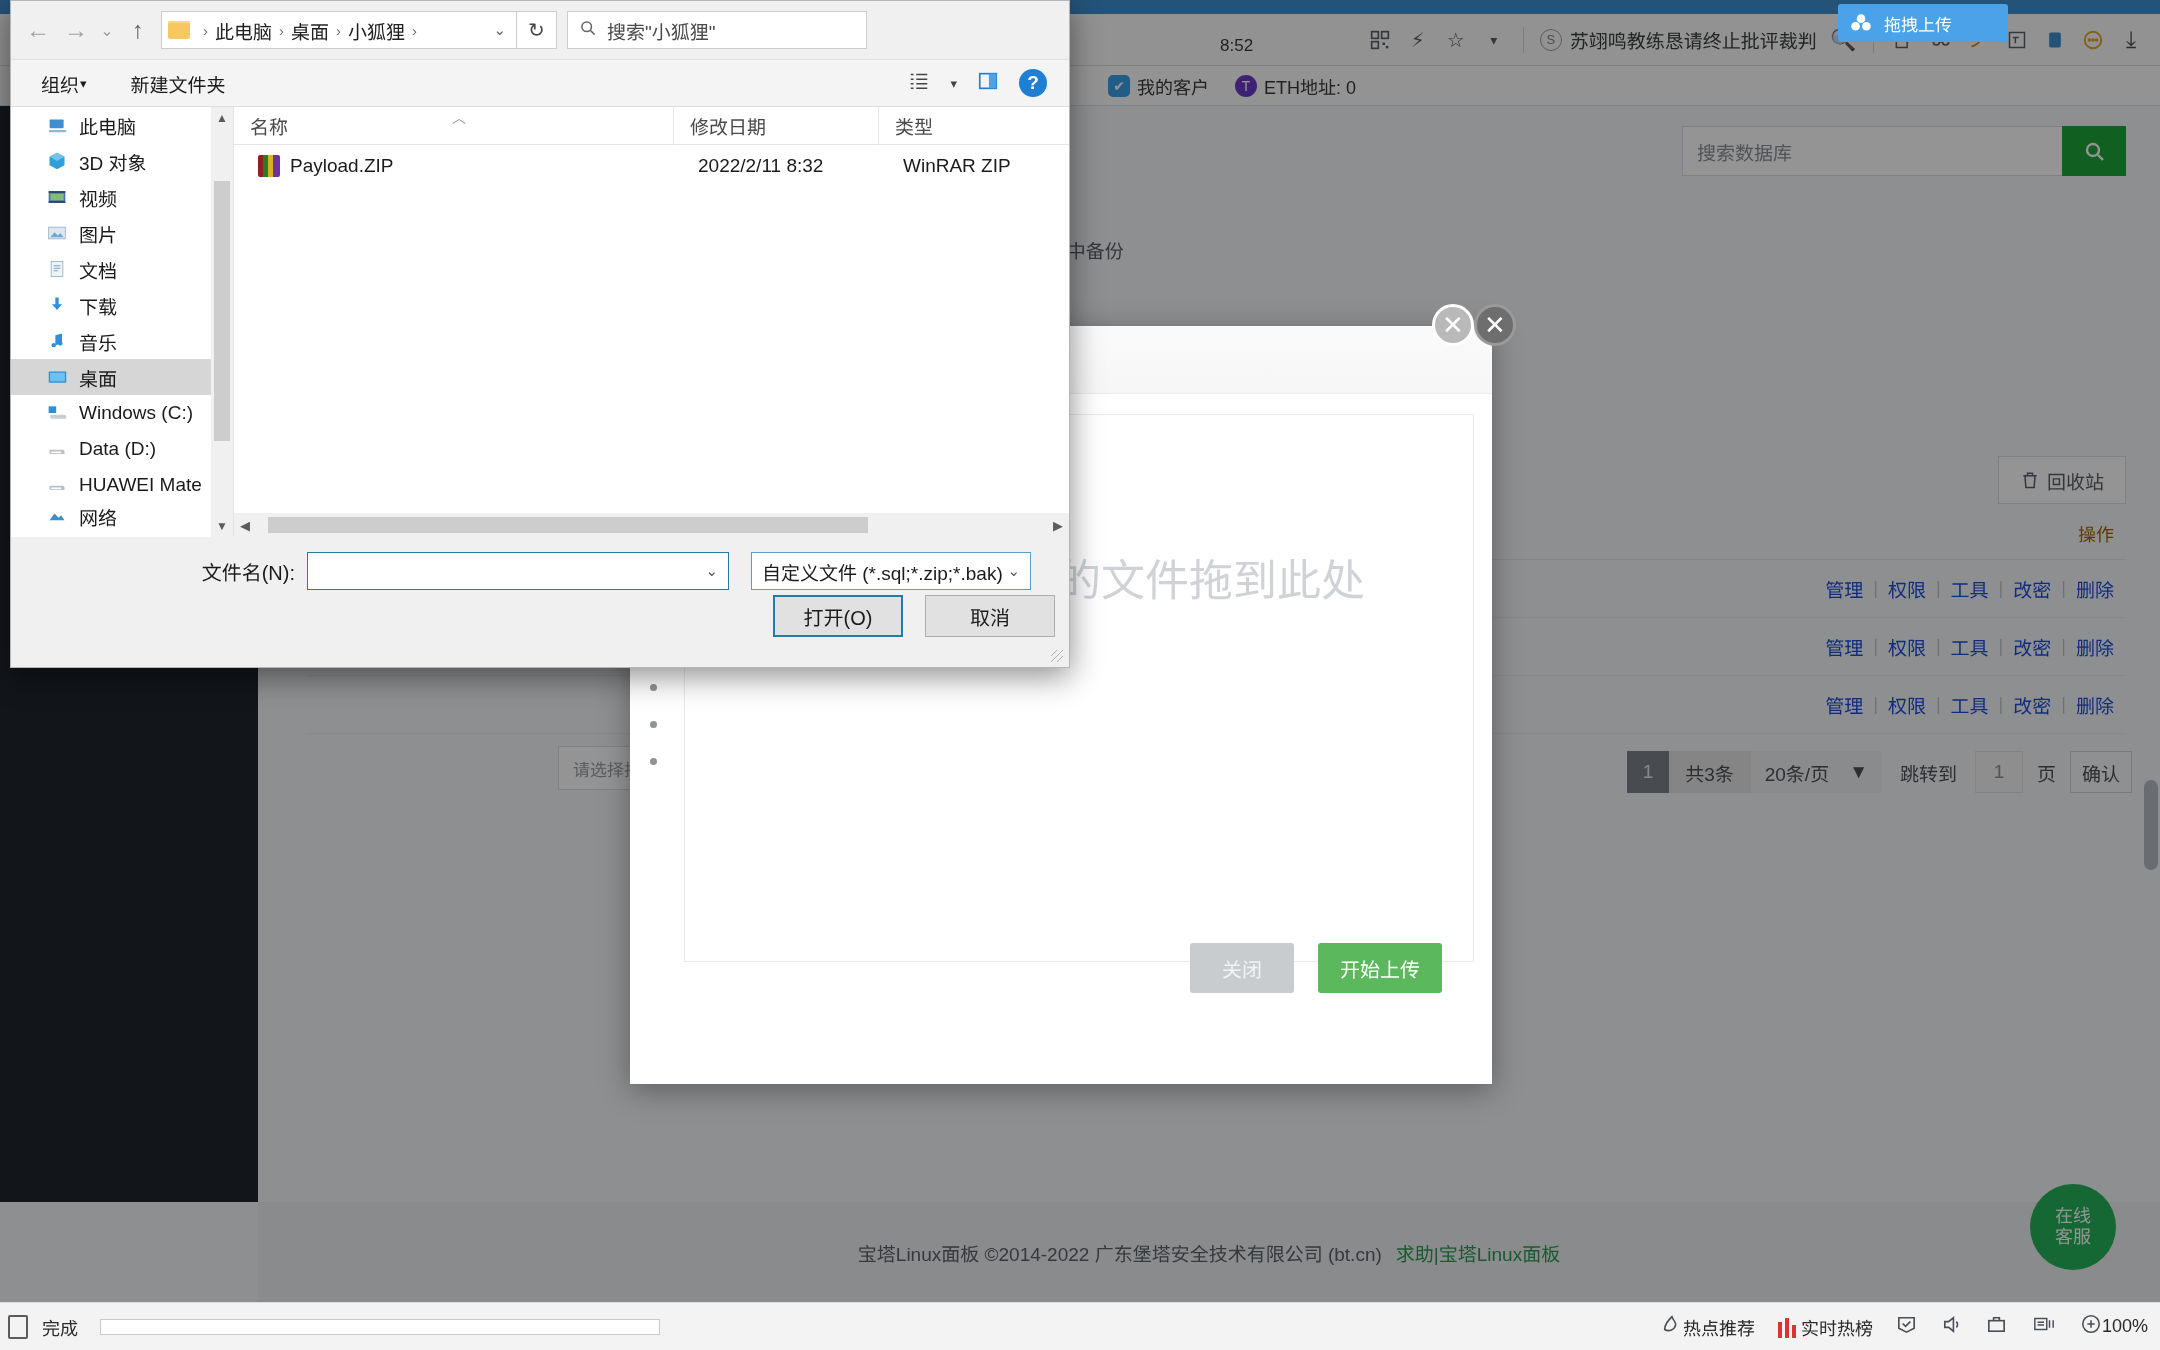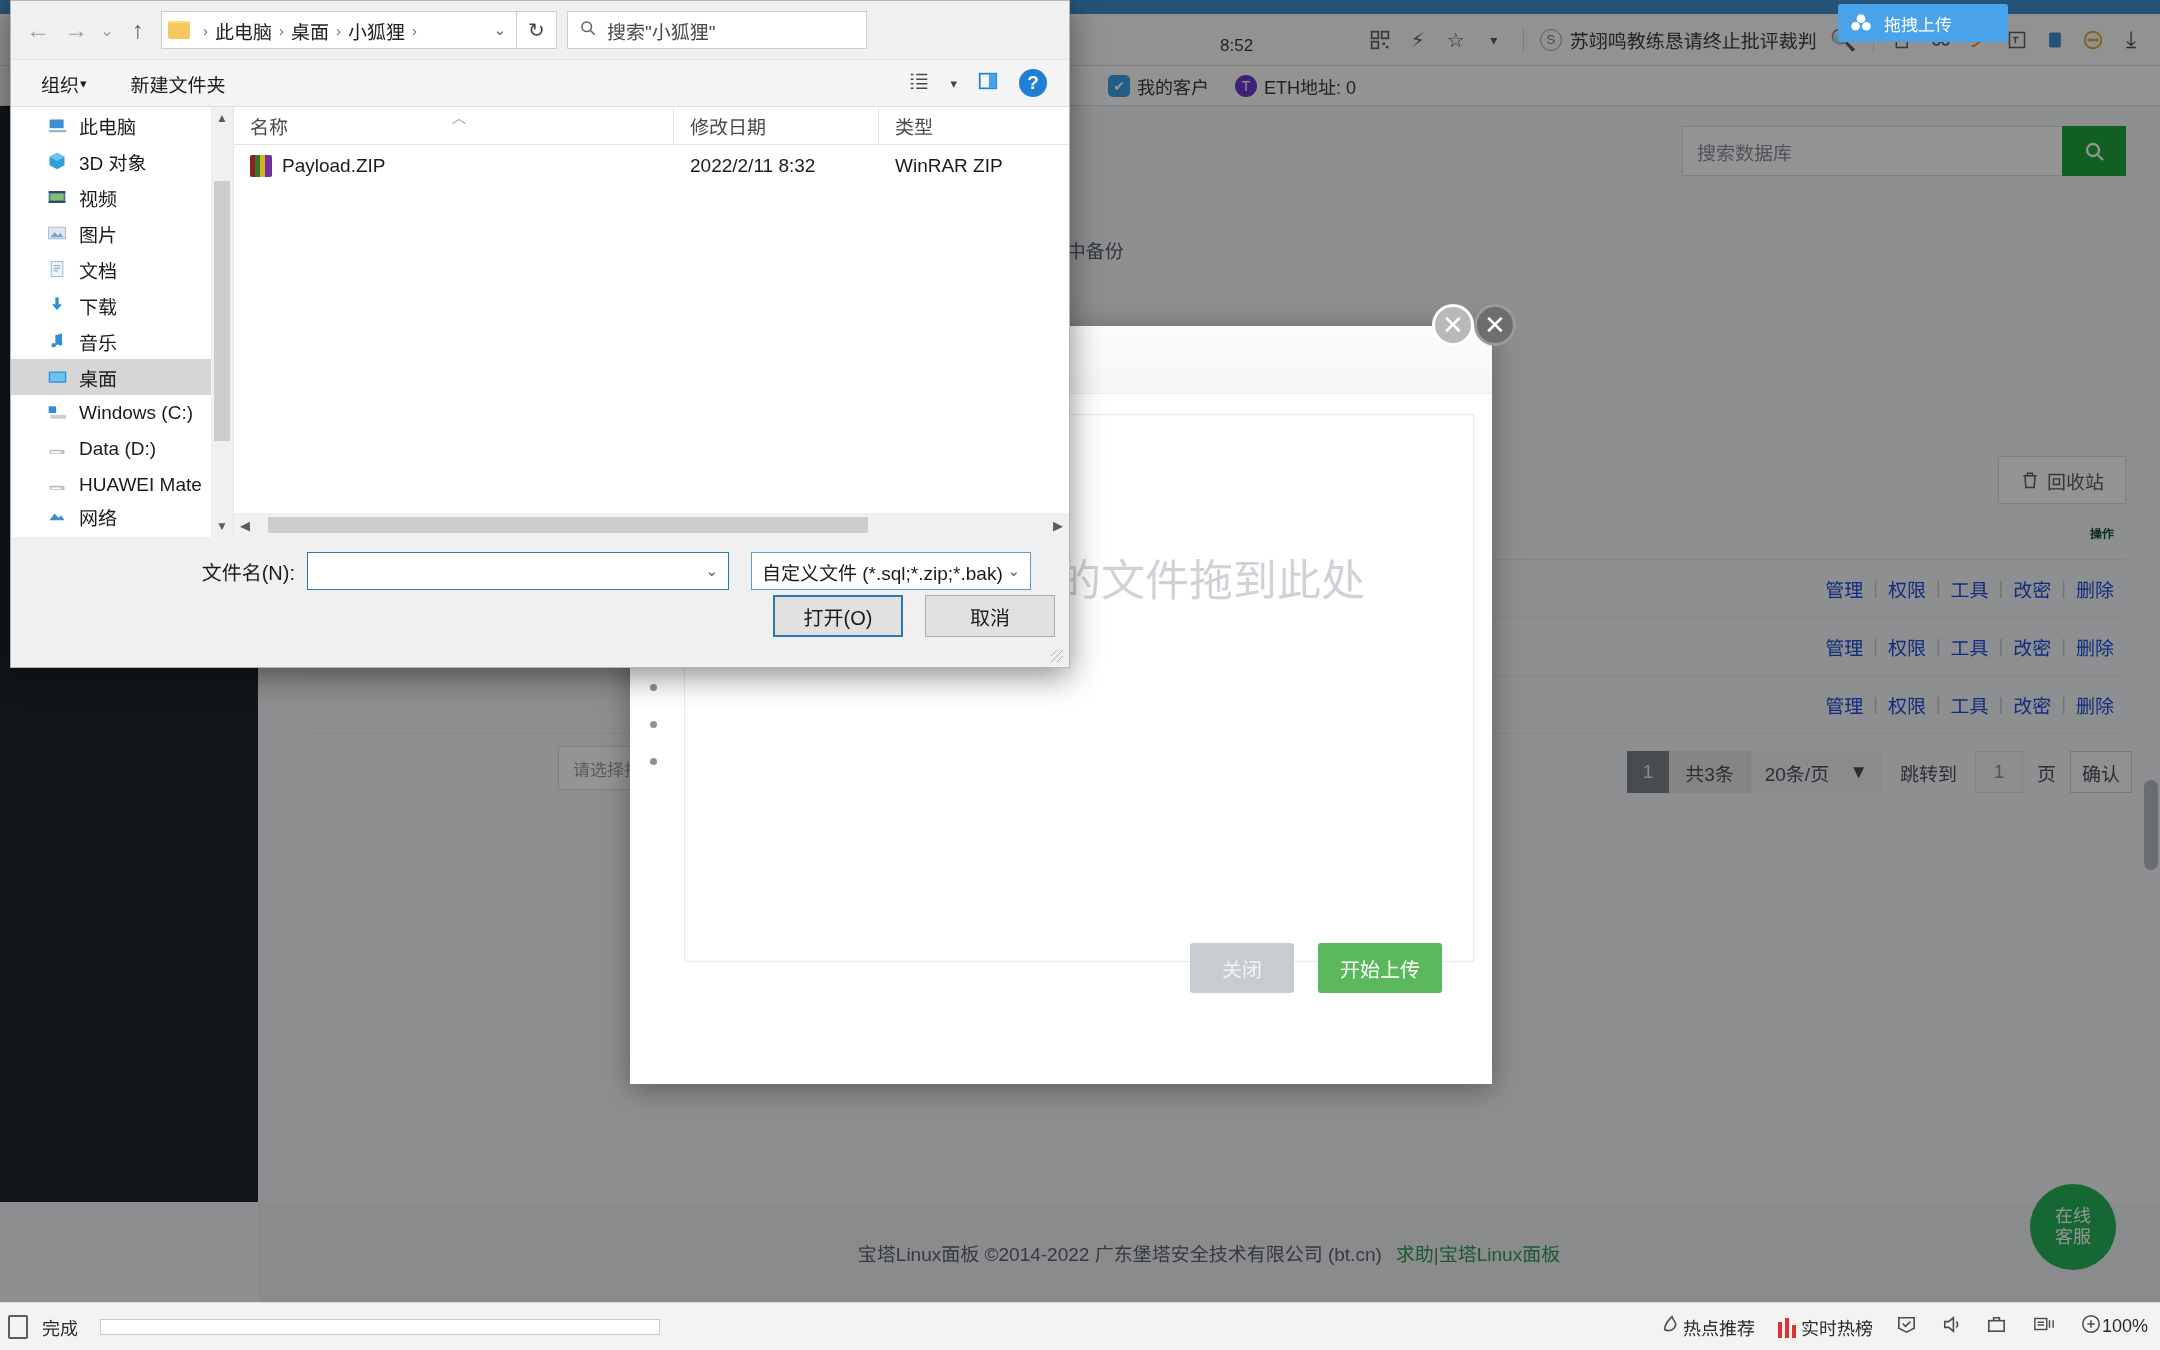--- a/index.html
+++ b/index.html
@@ -99,21 +99,21 @@
     white-space: nowrap;
   }
   .bt-recycle {
     position: absolute; right: 34px; top: 350px; width: 128px; height: 48px;
     border: 1px solid #d9dce1; background: #fff; color: #5a6068; font-size: 19px;
     display: flex; align-items: center; justify-content: center; gap: 7px;
   }
 
   .bt-table { position: absolute; left: 48px; top: 400px; right: 34px; }
   .bt-thead { height: 54px; border-bottom: 1px solid #e4e7ed; display:flex; align-items:center; }
-  .bt-th-op { margin-left: auto; font-size: 12px; color: #14532d; padding-right: 12px; font-weight: bold; }
+  .bt-th-op { margin-left: auto; font-size: 18px; color: #a16207; padding-right: 12px; }
   .bt-row {
     height: 58px; border-bottom: 1px solid #e9ebf0; display: flex; align-items: center;
   }
   .bt-actions { margin-left: auto; display: flex; align-items: center; gap: 0; padding-right: 12px; }
   .bt-actions a { color: #1d4ed8; font-size: 19px; text-decoration: none; }
   .bt-actions .bar { color: #c2c6cc; font-size: 18px; padding: 0 10px; }
 
   .bt-pager {
     position: absolute; right: 28px; top: 645px; display: flex; align-items: center; gap: 0px;
     font-size: 19px; color: #4c5157;
@@ -279,21 +279,21 @@
   .fd-colhead {
     height: 38px; display:flex; align-items:center; border-bottom: 1px solid #e4e4e4;
     font-size: 19px; color: #4a4a4a; position: relative;
   }
   .fd-colhead .sortmark { position:absolute; left: 218px; top: 0px; color:#9a9a9a; font-size: 14px; }
   .col { padding-left: 16px; border-right: 1px solid #e8e8e8; height: 38px; display:flex; align-items:center; }
   .col.name { width: 440px; }
   .col.date { width: 205px; }
   .col.type { width: 180px; border-right: none; }
   .fd-rowitem { height: 42px; display:flex; align-items:center; font-size: 19px; color:#1b1b1b; }
-  .fd-rowitem .c { padding-left: 16px; display:flex; align-items:center; gap: 10px;}
+  .fd-rowitem .c { padding-left: 24px; display:flex; align-items:center; gap: 10px;}
   .zip-ico {
     width: 22px; height: 22px; flex:none; border-radius: 2px;
     background:
       linear-gradient(#8e2020 0 100%) 0 0/5px 100% no-repeat,
       linear-gradient(#2a7a2a 0 100%) 5px 0/5px 100% no-repeat,
       linear-gradient(#d8b221 0 100%) 10px 0/5px 100% no-repeat,
       linear-gradient(#7030a0 0 100%) 15px 0/7px 100% no-repeat;
   }
   .fd-hscroll {
     position:absolute; left:0; bottom: 0; width: 100%; height: 24px; background:#f0f0f0;

